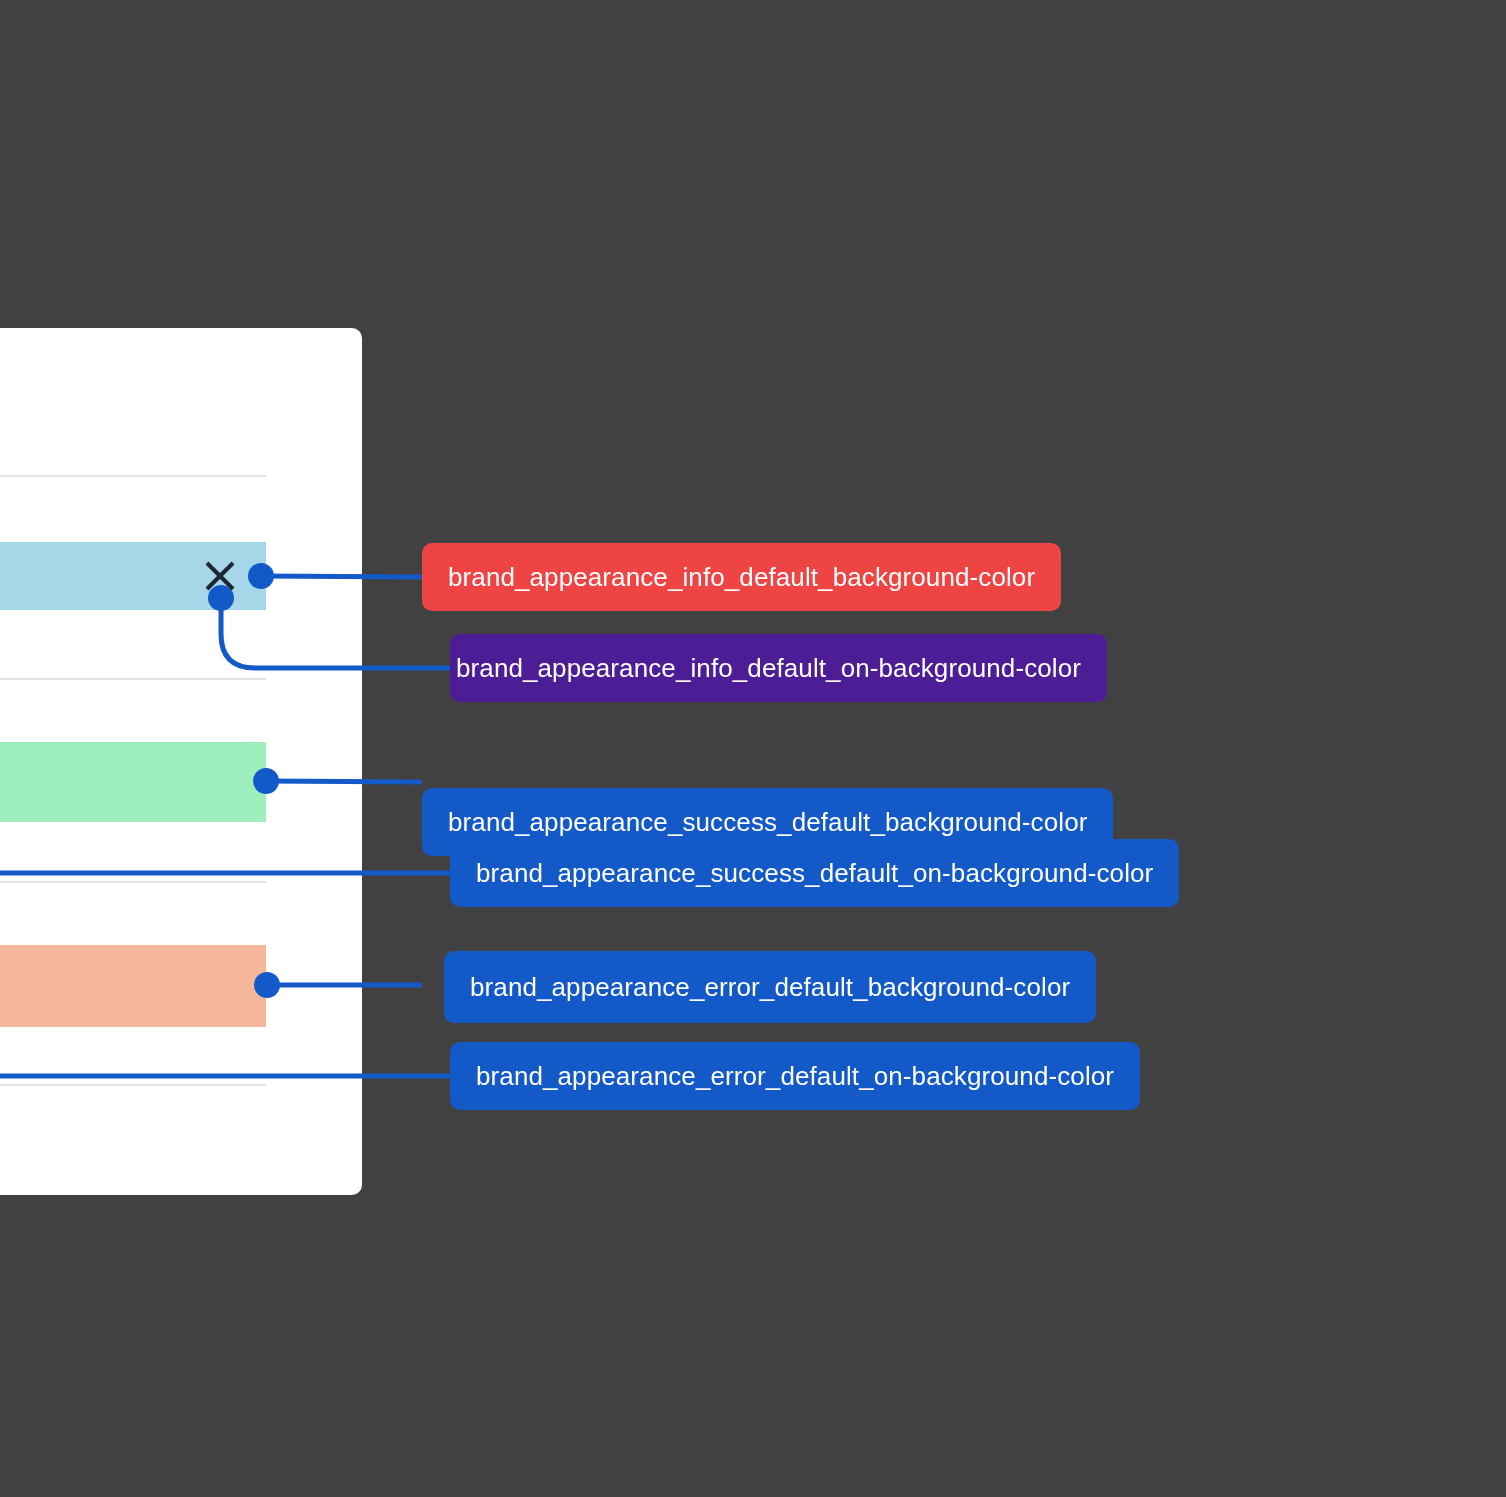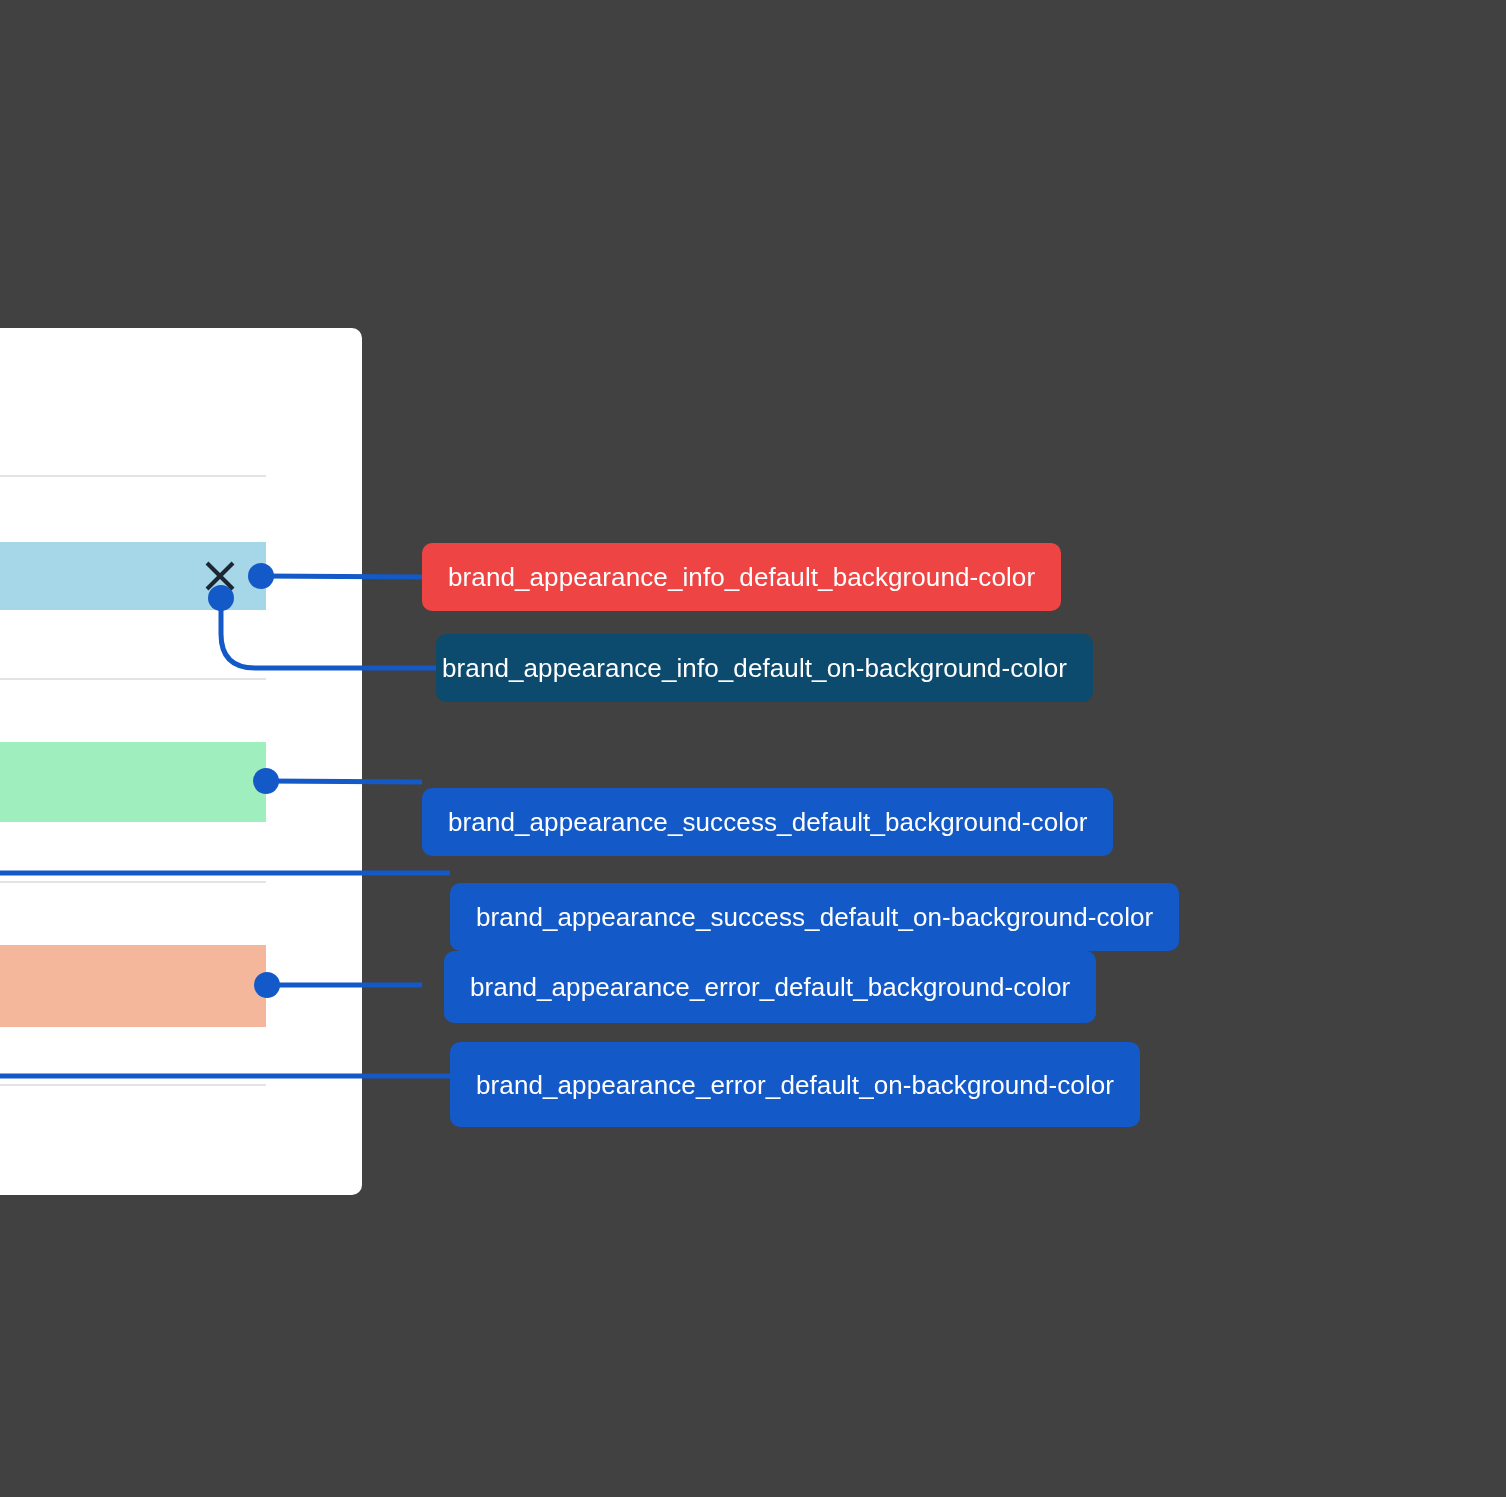--- a/index.html
+++ b/index.html
@@ -114,30 +114,30 @@
 
   <svg class="cursor-x" id="cursor-x" viewBox="0 0 34 34" xmlns="http://www.w3.org/2000/svg" style="left: 203px; top: 559px;">
     <line x1="4" y1="4" x2="30" y2="30" stroke="#1c2733" stroke-width="4" stroke-linecap="butt"></line>
     <line x1="30" y1="4" x2="4" y2="30" stroke="#1c2733" stroke-width="4" stroke-linecap="butt"></line>
   </svg>
 
   <div id="pill-layer">
       <div class="pill" style="left: 422px; top: 543px; height: 68px; background: #ef4444;">
         <span>brand_appearance_info_default_background-color</span>
       </div>
-      <div class="pill" style="left: 436px; top: 634px; height: 68px; background: #0c4a6e; padding-left: 6px;">
+      <div class="pill" style="left: 450px; top: 634px; height: 68px; background: #4c1d95; padding-left: 6px;">
         <span>brand_appearance_info_default_on-background-color</span>
       </div>
       <div class="pill" style="left: 422px; top: 748px; height: 68px; background: rgb(20, 89, 200); margin-top: 40px;">
         <span>brand_appearance_success_default_background-color</span>
       </div>
-      <div class="pill" style="left: 450px; top: 839px; height: 68px; background: rgb(20, 89, 200); margin-top: 44px;">
+      <div class="pill" style="left: 450px; top: 839px; height: 68px; background: rgb(20, 89, 200);">
         <span>brand_appearance_success_default_on-background-color</span>
       </div>
       <div class="pill" style="left: 444px; top: 951px; height: 72px; background: rgb(20, 89, 200);">
         <span>brand_appearance_error_default_background-color</span>
       </div>
-      <div class="pill" style="left: 450px; top: 1042px; height: 85px; background: rgb(20, 89, 200);">
+      <div class="pill" style="left: 450px; top: 1042px; height: 68px; background: rgb(20, 89, 200);">
         <span>brand_appearance_error_default_on-background-color</span>
       </div>
     </div>
 
 </div>
 
 </body></html>

